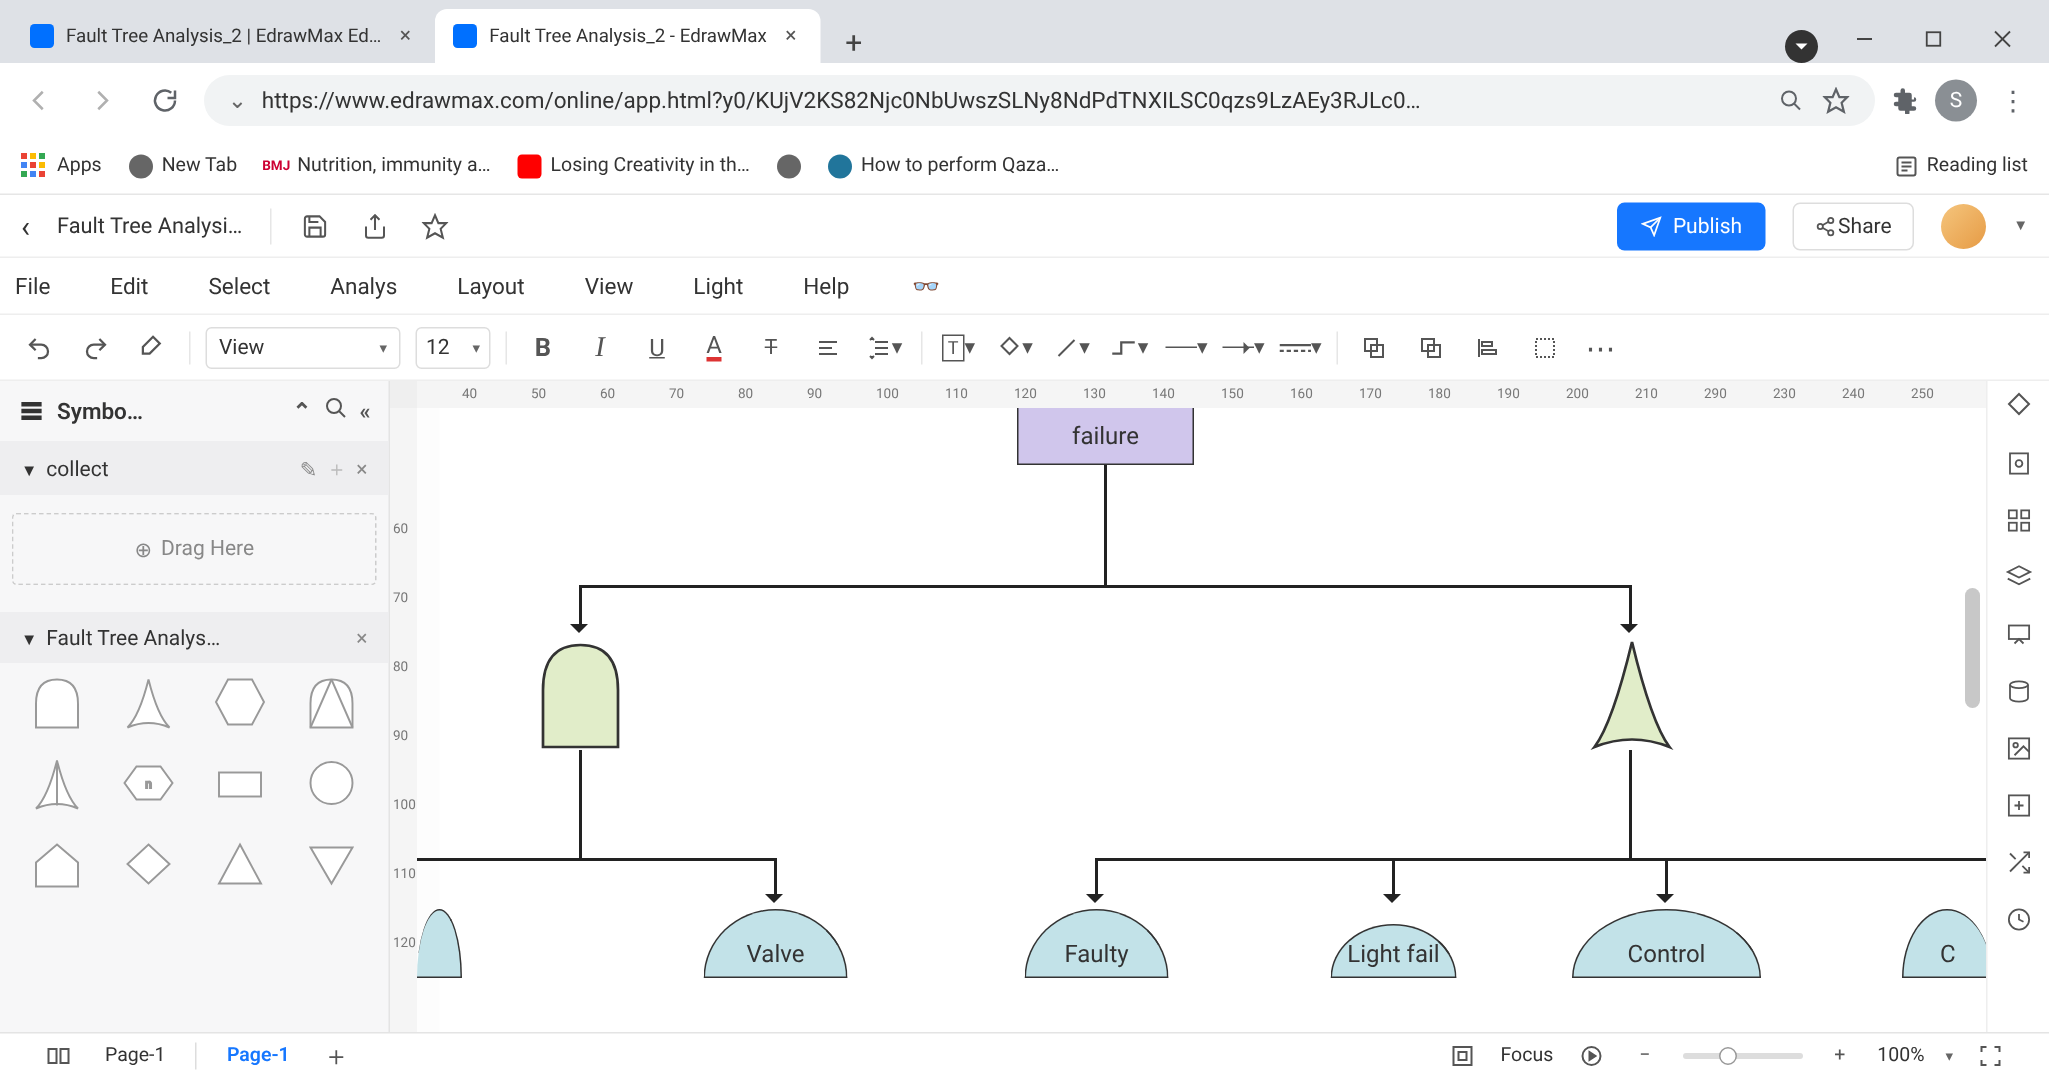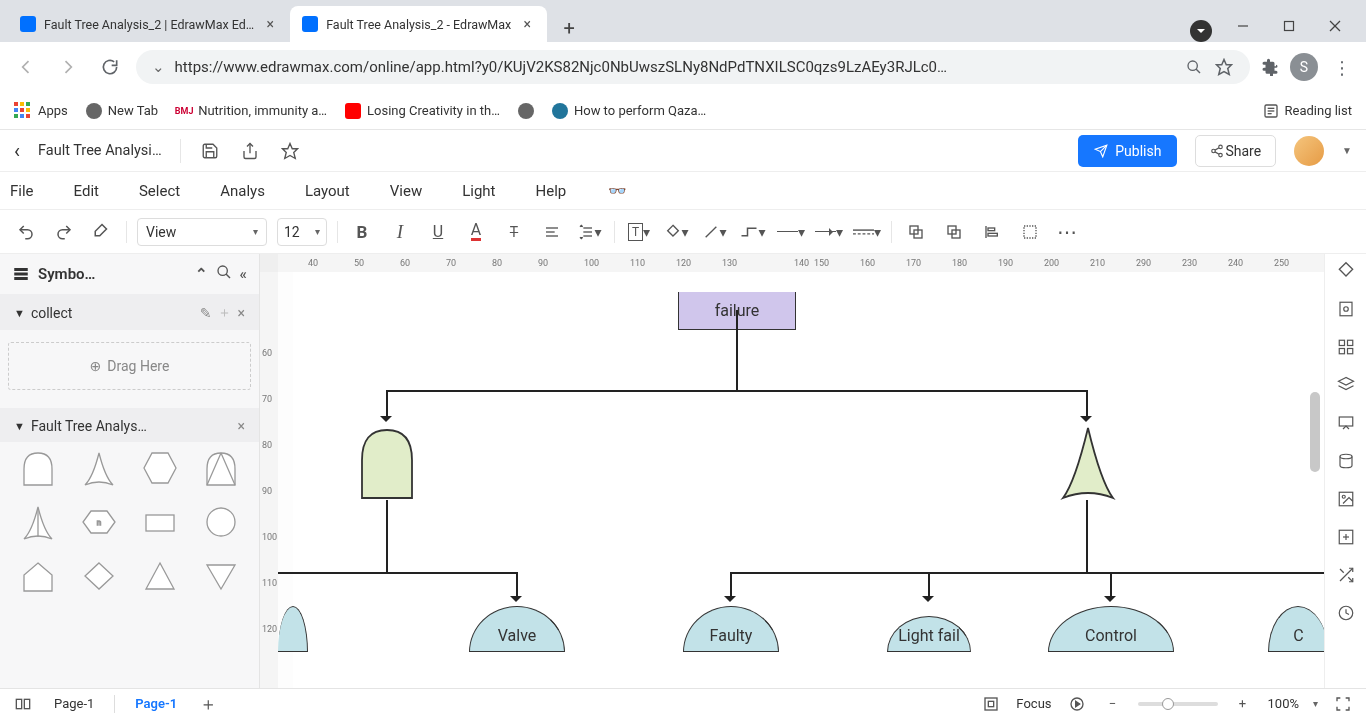--- a/index.html
+++ b/index.html
@@ -101,21 +101,21 @@
 .gate { position:absolute; }
 .gate svg { stroke:#333; stroke-width:1.8; }
 .event-circle { position:absolute; border:1.5px solid #333; background:#c2e2e8; border-radius:50% 50% 0 0 / 100% 100% 0 0; display:flex; align-items:flex-end; justify-content:center; padding-bottom:6px; font-size:16px; text-align:center; line-height:1.1; }
 .wire { position:absolute; background:#222; }
 .arrowhead { position:absolute; width:0; height:0; border:6px solid transparent; border-top-color:#222; }
 
 .right-rail { width:42px; background:#fff; border-left:1px solid #eee; display:flex; flex-direction:column; align-items:center; padding-top:6px; gap:16px; }
 .right-rail .ritem { width:22px; height:22px; display:flex; align-items:center; justify-content:center; color:#555; cursor:pointer; }
 
 
-.status-bar { height:30px; background:#fff; border-top:1px solid #e4e4e4; display:flex; align-items:center; padding:0 12px; gap:14px; font-size:13px; }
+.status-bar { height:30px; background:#fff; border-top:1px solid #e4e4e4; display:flex; align-items:center; padding:0 28px; gap:14px; font-size:13px; }
 .page-tab { color:#333; cursor:pointer; padding:0 6px; }
 .page-tab.active { color:#1677ff; font-weight:600; }
 .sb-spacer { flex:1; }
 .zoom-slider { width:80px; height:4px; background:#ddd; border-radius:2px; position:relative; }
 .zoom-slider .knob { position:absolute; left:30%; top:-4px; width:12px; height:12px; border-radius:50%; background:#fff; border:1px solid #999; }
 </style>
 </head>
 <body>
 
 <div class="browser-tabs">
@@ -505,21 +505,21 @@
         <span class="tick" style="left: 30px;">40</span>
         <span class="tick" style="left: 76px;">50</span>
         <span class="tick" style="left: 122px;">60</span>
         <span class="tick" style="left: 168px;">70</span>
         <span class="tick" style="left: 214px;">80</span>
         <span class="tick" style="left: 260px;">90</span>
         <span class="tick" style="left: 306px;">100</span>
         <span class="tick" style="left: 352px;">110</span>
         <span class="tick" style="left: 398px;">120</span>
         <span class="tick" style="left: 444px;">130</span>
-        <span class="tick" style="left: 490px; margin-left: 26px;">140</span>
+        <span class="tick" style="left: 490px;">140</span>
         <span class="tick" style="left: 536px;">150</span>
         <span class="tick" style="left: 582px;">160</span>
         <span class="tick" style="left: 628px;">170</span>
         <span class="tick" style="left: 674px;">180</span>
         <span class="tick" style="left: 720px;">190</span>
         <span class="tick" style="left: 766px;">200</span>
         <span class="tick" style="left: 812px;">210</span>
         <span class="tick" style="left: 858px;">290</span>
         <span class="tick" style="left: 904px;">230</span>
         <span class="tick" style="left: 950px;">240</span>
@@ -533,21 +533,21 @@
         <span class="tick" style="top: 260px;">100</span>
         <span class="tick" style="top: 306px;">110</span>
         <span class="tick" style="top: 352px;">120</span>
       </div>
 
     <div class="canvas-inner">
       <div class="page-shadow"></div>
       <div class="scroll-v2"></div>
       <div class="diagram">
 
-        <div class="node-box" style="top:0;left:400px;width:118px;height:38px;border-top:none;margin-top:20px;">
+        <div class="node-box" style="top:0;left:400px;width:118px;height:38px;border-top:none;">
             <span>failure</span>
           </div>
 
         <div class="wire" style="top:38px;left:458px;width:2px;height:80px;"></div>
 
         <div class="wire" style="top:118px;left:108px;width:702px;height:2px;"></div>
         <div class="wire" style="top:118px;left:108px;width:2px;height:28px;"></div>
         <div class="arrowhead" style="top:144px;left:102px;"></div>
         <div class="wire" style="top:118px;left:808px;width:2px;height:28px;"></div>
         <div class="arrowhead" style="top:144px;left:802px;"></div>

